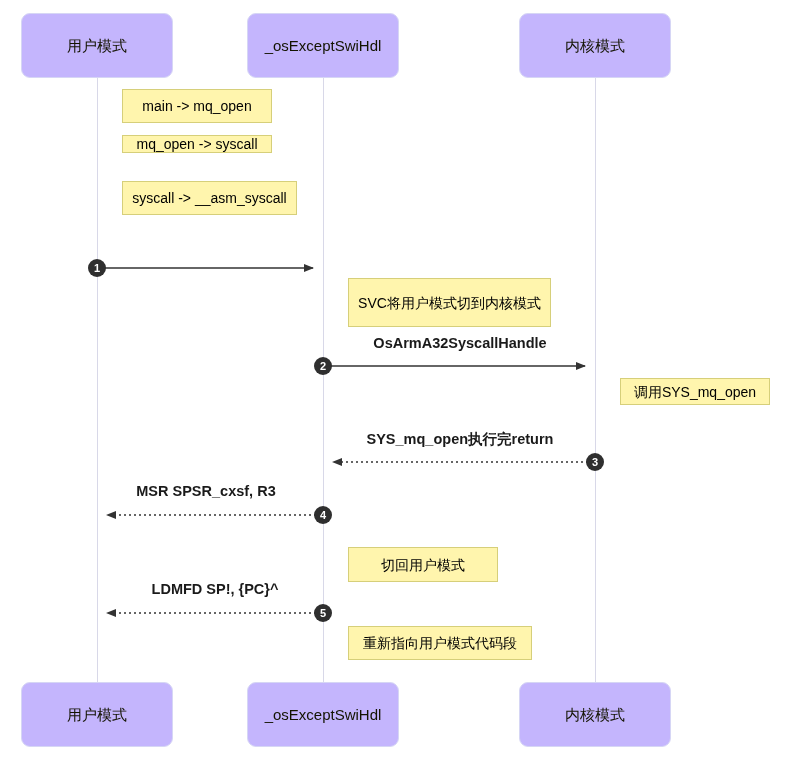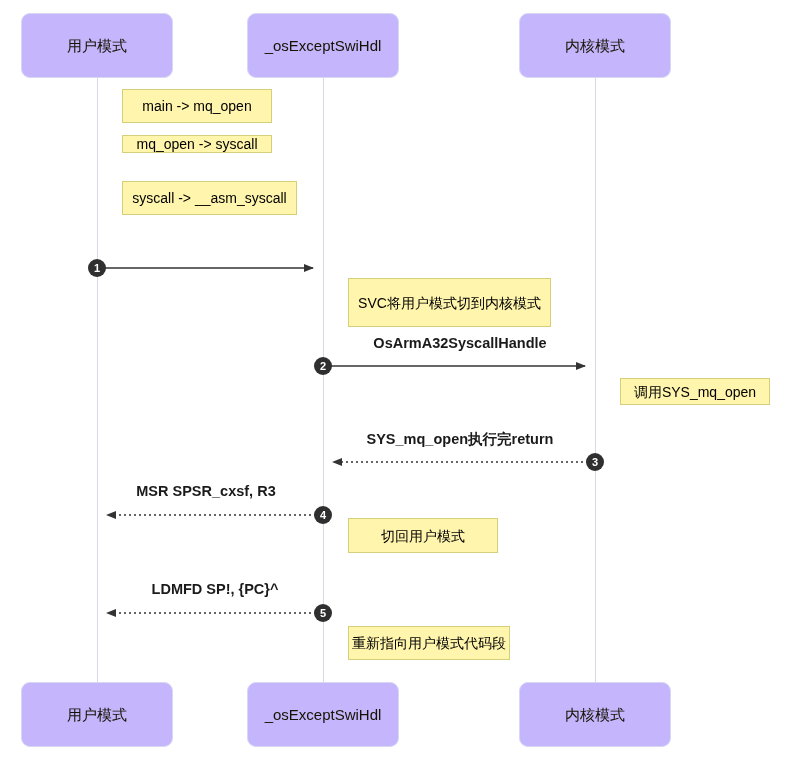--- a/index.html
+++ b/index.html
@@ -112,24 +112,24 @@
   </div>
   <div class="note" style="left:122px; top:181px; width:175px; height:34px;">
     <span>syscall -&gt; __asm_syscall</span>
   </div>
   <div class="note" style="left:348px; top:278px; width:203px; height:49px;">
     <span>SVC将用户模式切到内核模式</span>
   </div>
   <div class="note" style="left:620px; top:378px; width:150px; height:27px;">
     <span>调用SYS_mq_open</span>
   </div>
-  <div class="note" style="left:348px; top:518px; width:150px; height:35px;">
+  <div class="note" style="left:348px; top:547px; width:150px; height:35px;">
     <span>切回用户模式</span>
   </div>
-  <div class="note" style="left:348px; top:626px; width:162px; height:34px;">
+  <div class="note" style="left:348px; top:626px; width:184px; height:34px;">
     <span>重新指向用户模式代码段</span>
   </div>
 
   <svg id="wires" viewBox="0 0 788 757" xmlns="http://www.w3.org/2000/svg">
     <defs>
       <marker id="arrowR" markerWidth="10" markerHeight="8" refX="9" refY="4" orient="auto" markerUnits="userSpaceOnUse">
         <path d="M0,0 L10,4 L0,8 z" fill="#333333"></path>
       </marker>
       <marker id="arrowL" markerWidth="10" markerHeight="8" refX="9" refY="4" orient="auto" markerUnits="userSpaceOnUse">
         <path d="M0,0 L10,4 L0,8 z" fill="#333333"></path>

